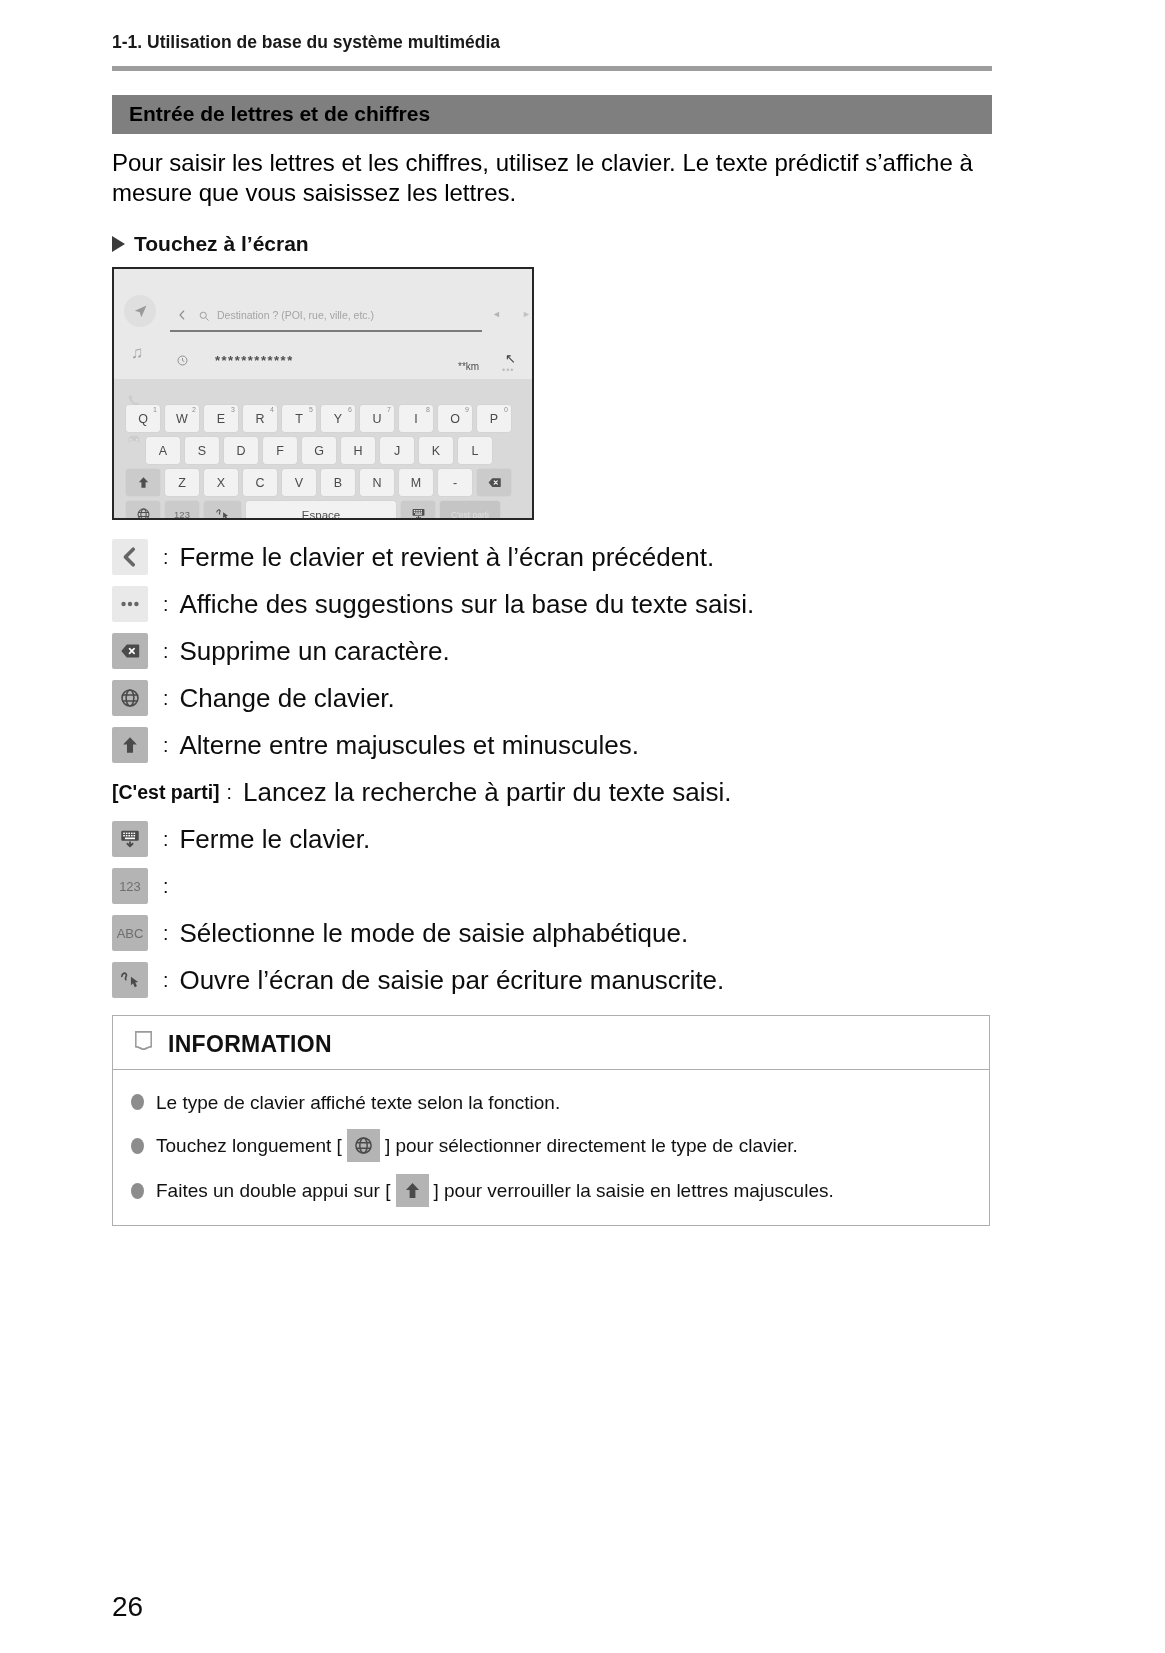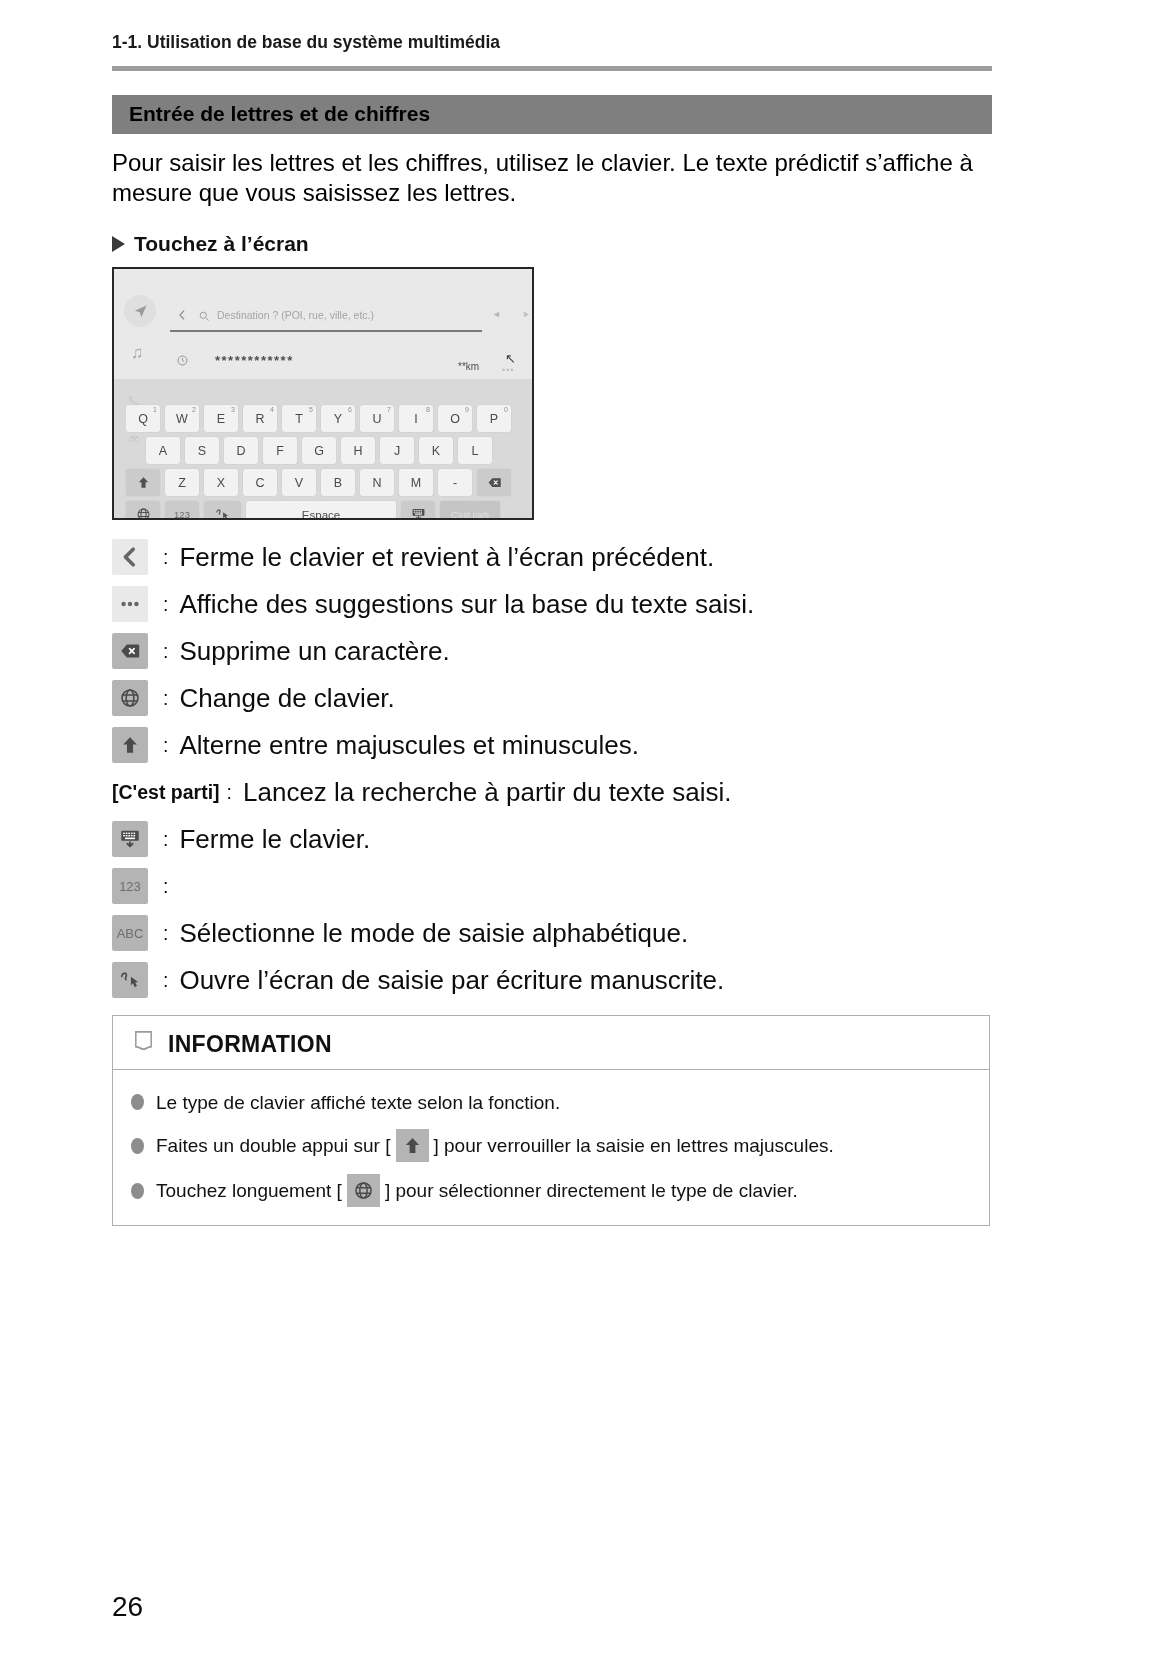--- a/index.html
+++ b/index.html
@@ -410,41 +410,41 @@
     <div class="info-body">
         <div class="ibullet">
           <span class="idot"></span>
           <span class="btext">
             <span>Le type de clavier affiché texte selon la fonction.</span>
           </span>
         </div>
         <div class="ibullet">
           <span class="idot"></span>
           <span class="btext">
-            <span>Faites un double appui sur [</span>
-            <span class="inline-ic">
-              <svg viewBox="0 0 24 24">
-                <path d="M12 3.5 L19.5 11.5 H15.3 V20.5 H8.7 V11.5 H4.5 Z" fill="currentColor"></path>
-              </svg>
-            </span>
-            <span>] pour verrouiller la saisie en lettres majuscules.</span>
-          </span>
-        </div>
-        <div class="ibullet">
-          <span class="idot"></span>
-          <span class="btext">
             <span>Touchez longuement [</span>
             <span class="inline-ic">
               <svg viewBox="0 0 24 24" fill="none" stroke="currentColor" stroke-width="1.7">
                 <circle cx="12" cy="12" r="8.7"></circle>
                 <ellipse cx="12" cy="12" rx="4.2" ry="8.7"></ellipse>
                 <path d="M3.8 8.8 H20.2 M3.8 15.2 H20.2"></path>
               </svg>
             </span>
             <span>] pour sélectionner directement le type de clavier.</span>
           </span>
         </div>
+        <div class="ibullet">
+          <span class="idot"></span>
+          <span class="btext">
+            <span>Faites un double appui sur [</span>
+            <span class="inline-ic">
+              <svg viewBox="0 0 24 24">
+                <path d="M12 3.5 L19.5 11.5 H15.3 V20.5 H8.7 V11.5 H4.5 Z" fill="currentColor"></path>
+              </svg>
+            </span>
+            <span>] pour verrouiller la saisie en lettres majuscules.</span>
+          </span>
+        </div>
       </div>
   </div>
 
 </div>
 
 <div class="pagenum">26</div>
 
 </body></html>

